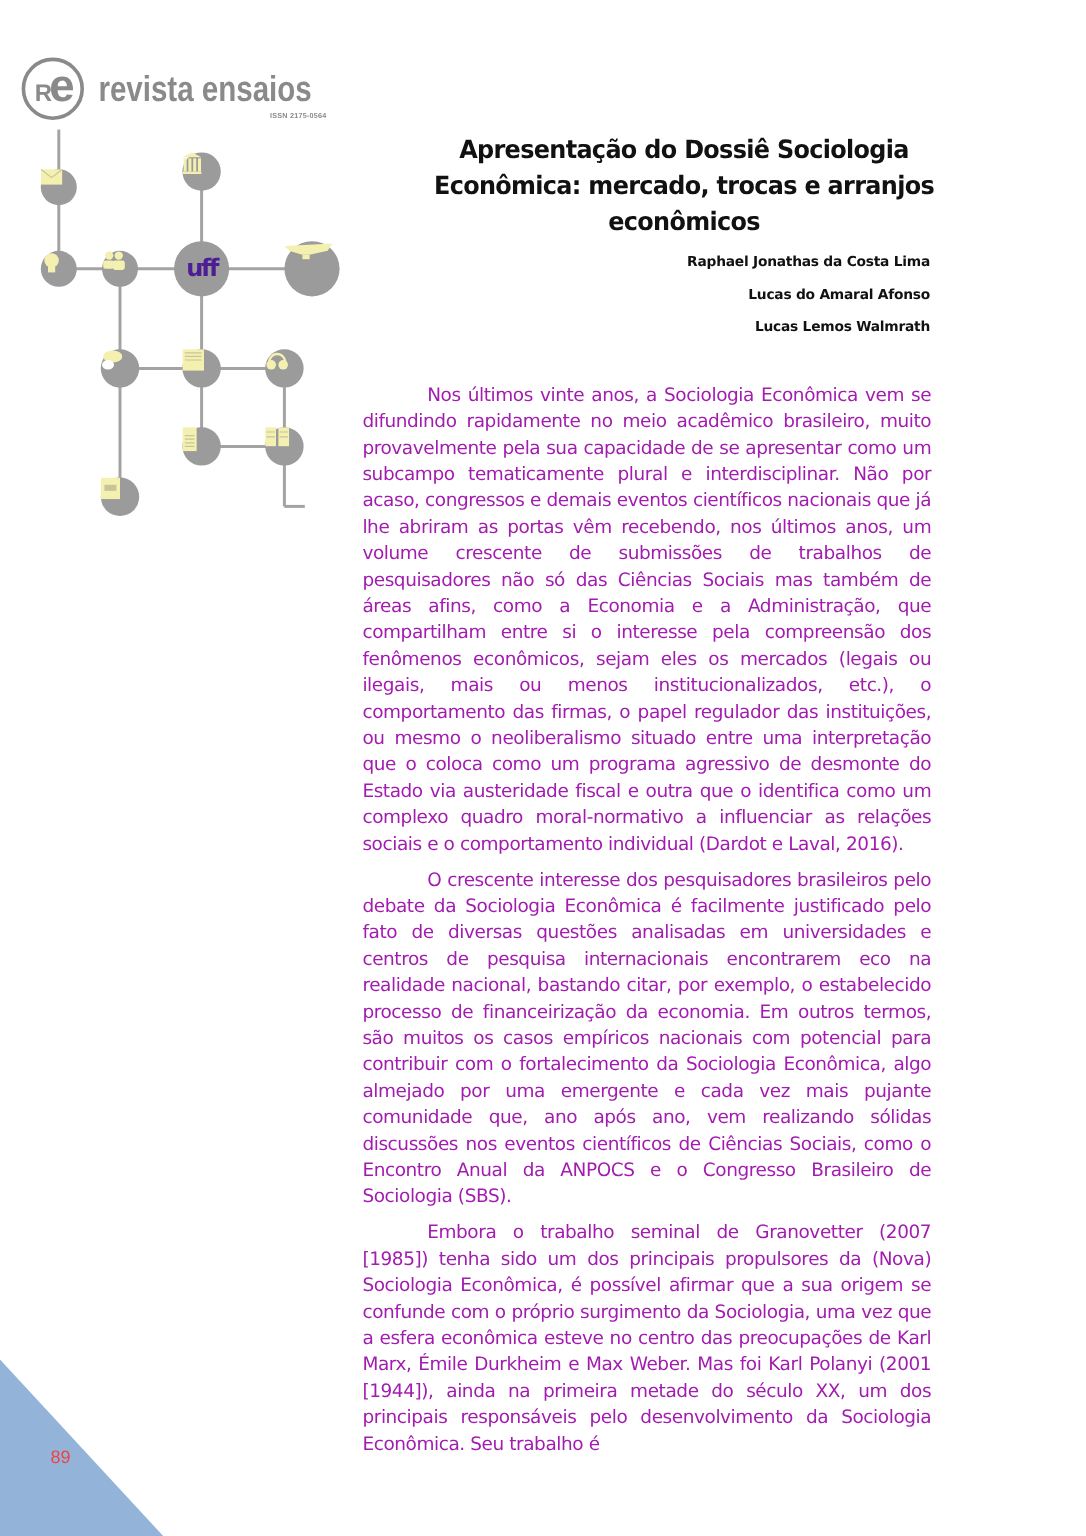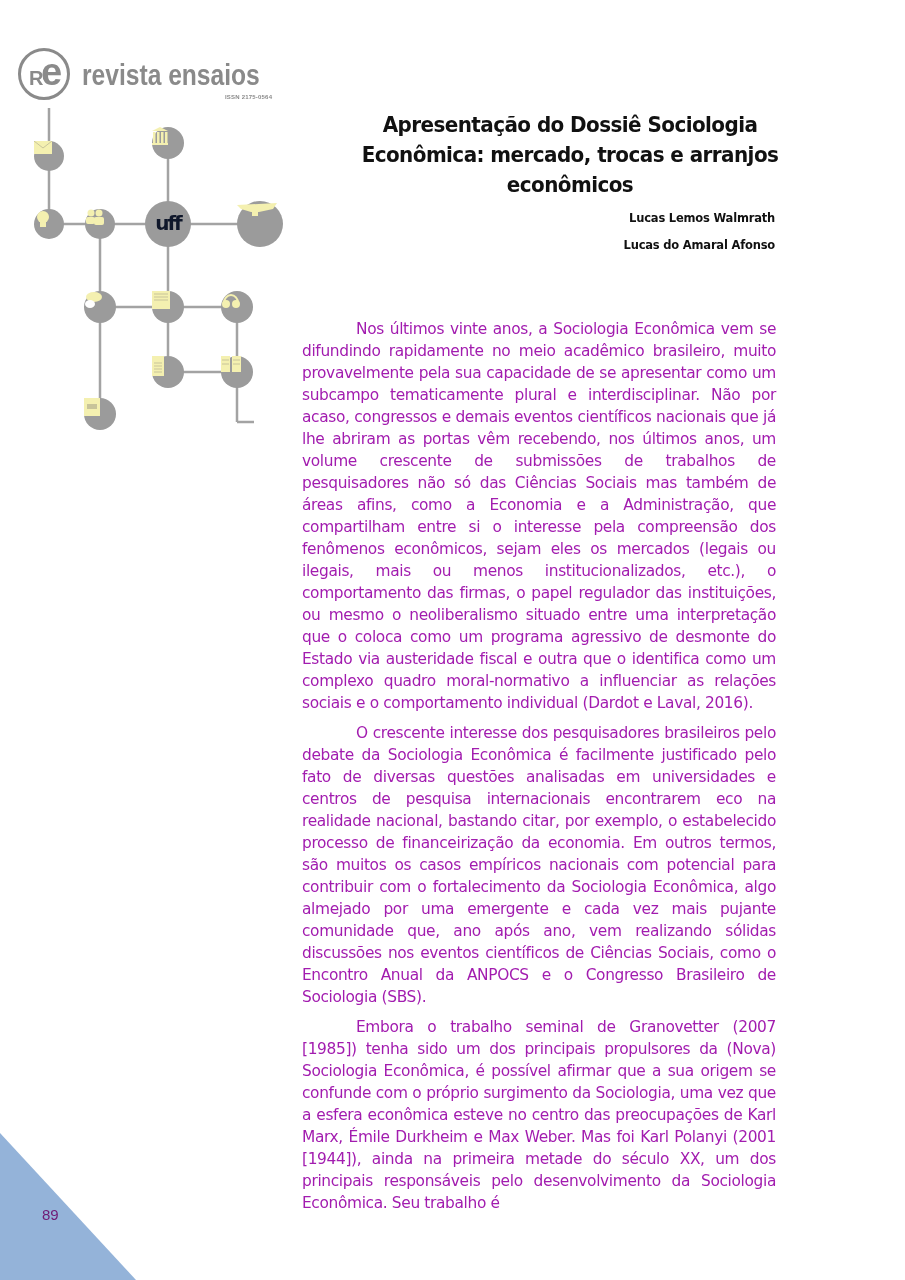--- a/index.html
+++ b/index.html
@@ -48,21 +48,21 @@
   .body-text {
     position: absolute; left: 302px; top: 318px; width: 474px;
     font: 15.4px/22px "DejaVu Sans", sans-serif; color: #a21caf;
     letter-spacing: -0.35px;
   }
   .body-text p { margin: 0 0 8px 0; text-align: justify; text-indent: 54px; }
   
   .corner { position: absolute; left: 0; bottom: 0; width: 136px; height: 147px; }
   .page-number {
     position: absolute; left: 42px; top: 1206px;
-    font: 15px "Liberation Sans", sans-serif; color: #701a75;
+    font: 15px "Liberation Sans", sans-serif; color: #ef4444;
   }
 </style>
 </head>
 <body>
 
 <div class="tree">
   <svg width="300" height="460">
     <g stroke="#a3a3a3" stroke-width="2.5" fill="none">
       <line x1="49" y1="108" x2="49" y2="224"></line>
       <line x1="49" y1="224" x2="258" y2="224"></line>
@@ -99,21 +99,21 @@
     <svg width="16" height="18">
         <polygon points="0,4 8,0 16,4" fill="#f4f0b0"></polygon>
         <rect x="1" y="5" width="2.5" height="11" fill="#f4f0b0"></rect>
         <rect x="5" y="5" width="2.5" height="11" fill="#f4f0b0"></rect>
         <rect x="9" y="5" width="2.5" height="11" fill="#f4f0b0"></rect>
         <rect x="13" y="5" width="2.5" height="11" fill="#f4f0b0"></rect>
         <rect x="0" y="16" width="16" height="2" fill="#f4f0b0"></rect>
       </svg>
   </div>
   <div class="node" style="left:145px;top:201px;width:46px;height:46px;">
-    <span style="font:bold 20px 'DejaVu Sans',sans-serif;color:#0f172a;letter-spacing:-2px;margin-top:-3px;">uff</span>
+    <span style="font:bold 20px 'DejaVu Sans',sans-serif;color:#4c1d95;letter-spacing:-2px;margin-top:-3px;">uff</span>
   </div>
   <div class="node" style="left:237px;top:201px;width:46px;height:46px;">
     <svg width="40" height="16">
         <path d="M0,4 L40,2 L36,8 L22,11 L14,11 L4,8 Z" fill="#f4f0b0"></path>
         <rect x="15" y="11" width="6" height="4" fill="#f4f0b0"></rect>
       </svg>
   </div>
   <div class="node" style="left:84px;top:291px;width:32px;height:32px;">
     <svg width="18" height="18">
         <ellipse cx="10" cy="6" rx="8" ry="5" fill="#f4f0b0"></ellipse>
@@ -173,22 +173,23 @@
     <span class="r">R</span>
     <span class="e">e</span>
   </div>
   <span class="logo-name">revista ensaios</span>
   <span class="logo-issn">ISSN 2175-0564</span>
 </div>
 
 <h1 class="title" style="margin:0;">Apresentação do Dossiê Sociologia Econômica: mercado, trocas e arranjos econômicos</h1>
 
 <div class="authors">
+  <div class="author">Raphael Jonathas da Costa Lima</div>
+  <div class="author">Lucas do Amaral Afonso</div>
   <div class="author">Lucas Lemos Walmrath</div>
-  <div class="author">Lucas do Amaral Afonso</div>
 </div>
 
 <div class="body-text">
   <p>Nos últimos vinte anos, a Sociologia Econômica vem se difundindo rapidamente no meio acadêmico brasileiro, muito provavelmente pela sua capacidade de se apresentar como um subcampo tematicamente plural e interdisciplinar. Não por acaso, congressos e demais eventos científicos nacionais que já lhe abriram as portas vêm recebendo, nos últimos anos, um volume crescente de submissões de trabalhos de pesquisadores não só das Ciências Sociais mas também de áreas afins, como a Economia e a Administração, que compartilham entre si o interesse pela compreensão dos fenômenos econômicos, sejam eles os mercados (legais ou ilegais, mais ou menos institucionalizados, etc.), o comportamento das firmas, o papel regulador das instituições, ou mesmo o neoliberalismo situado entre uma interpretação que o coloca como um programa agressivo de desmonte do Estado via austeridade fiscal e outra que o identifica como um complexo quadro moral-normativo a influenciar as relações sociais e o comportamento individual (Dardot e Laval, 2016).</p>
   <p>O crescente interesse dos pesquisadores brasileiros pelo debate da Sociologia Econômica é facilmente justificado pelo fato de diversas questões analisadas em universidades e centros de pesquisa internacionais encontrarem eco na realidade nacional, bastando citar, por exemplo, o estabelecido processo de financeirização da economia. Em outros termos, são muitos os casos empíricos nacionais com potencial para contribuir com o fortalecimento da Sociologia Econômica, algo almejado por uma emergente e cada vez mais pujante comunidade que, ano após ano, vem realizando sólidas discussões nos eventos científicos de Ciências Sociais, como o Encontro Anual da ANPOCS e o Congresso Brasileiro de Sociologia (SBS).</p>
   <p>Embora o trabalho seminal de Granovetter (2007 [1985]) tenha sido um dos principais propulsores da (Nova) Sociologia Econômica, é possível afirmar que a sua origem se confunde com o próprio surgimento da Sociologia, uma vez que a esfera econômica esteve no centro das preocupações de Karl Marx, Émile Durkheim e Max Weber. Mas foi Karl Polanyi (2001 [1944]), ainda na primeira metade do século XX, um dos principais responsáveis pelo desenvolvimento da Sociologia Econômica. Seu trabalho é</p>
 </div>
 
 <svg class="corner" viewBox="0 0 136 147">
   <polygon points="0,0 136,147 0,147" fill="#94b3d9"></polygon>

